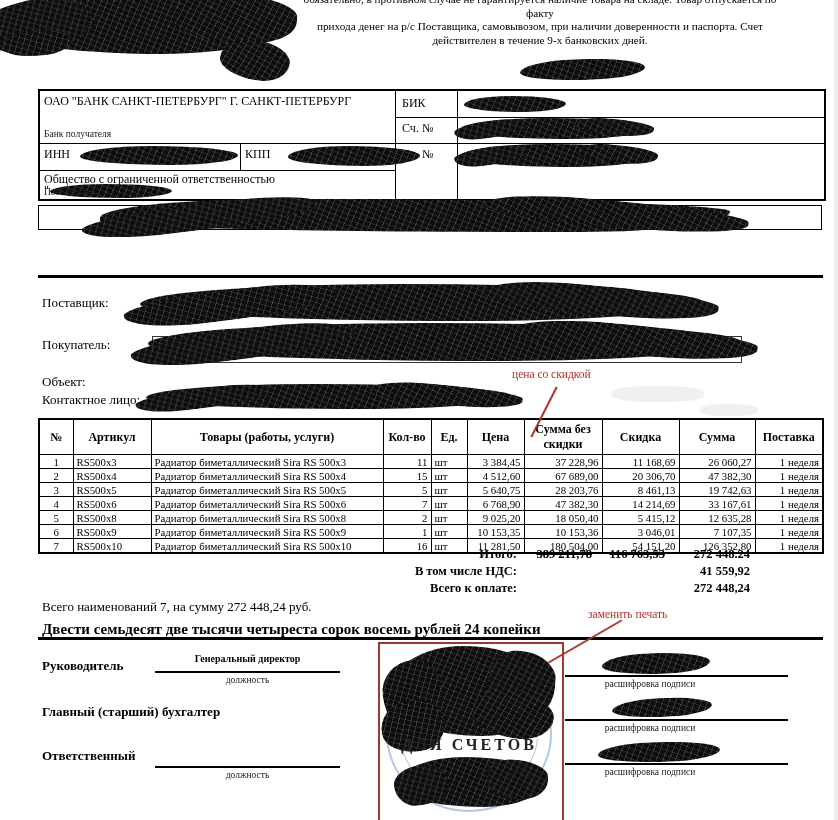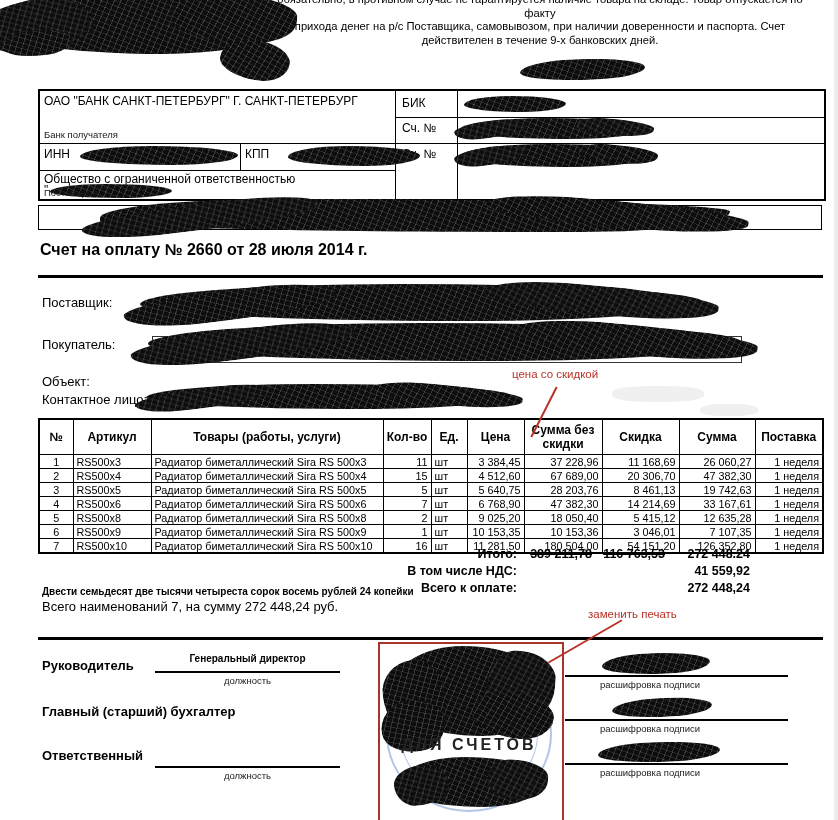--- a/index.html
+++ b/index.html
@@ -1,17 +1,17 @@
 <!DOCTYPE html>
 <html><head>
 <meta charset="utf-8">
 <style>
   html,body{margin:0;padding:0;background:#fff;}
   .page{position:relative;width:838px;height:820px;background:#fff;overflow:hidden;
-        font-family:Liberation Sans, sans-serif;color:#000;}
+        font-family:Liberation Serif, serif;color:#000;}
   .abs{position:absolute;}
   
   .scrib{position:absolute;z-index:3;
     background:
       repeating-linear-gradient(113deg, rgba(255,255,255,.16) 0 1px, transparent 1px 6px),
       repeating-linear-gradient(21deg, rgba(255,255,255,.10) 0 1px, transparent 1px 5px),
       #0d0d0d;
     border-radius:46% 54% 42% 58% / 55% 48% 52% 45%;}
   .rough::before{content:"";position:absolute;left:-3%;top:15%;width:38%;height:80%;background:inherit;
     border-radius:55% 45% 60% 40%/45% 55% 42% 58%;transform:rotate(-7deg);}
@@ -101,21 +101,20 @@
 
     <div class="abs t12" style="left:4px;top:81px;width:348px;">Общество с ограниченной ответственностью</div>
     <div class="abs t12" style="left:4px;top:92px;">"</div>
     <div class="scrib" style="left:10px;top:93px;width:122px;height:14px;"></div>
     <div class="abs cap" style="left:4px;top:96px;z-index:4;background:transparent;">Поставщика</div>
   </div>
 
   <div class="redbox"></div>
   <div class="scrib rough" style="left:100px;top:199px;width:630px;height:33px;border-radius:30% 70% 25% 75%/60% 40% 65% 35%;"></div>
 
-  <div class="abs b" style="left:40px;top:241px;font-size:16px;">Счет на оплату № 2660 от 28 июля 2014 г.</div>
 
   <div class="thick" style="left:38px;top:275px;width:785px;"></div>
 
   <div class="abs t13" style="left:42px;top:295px;">Поставщик:</div>
   <div class="scrib rough" style="left:140px;top:284px;width:562px;height:37px;"></div>
   <div class="abs t13" style="left:708px;top:294px;">,</div>
 
   <div class="abs t13" style="left:42px;top:337px;">Покупатель:</div>
   <div class="buyerbox"></div>
   <div class="scrib rough" style="left:148px;top:323px;width:592px;height:38px;"></div>
@@ -250,21 +249,21 @@
   <div class="tot strike" style="right:173px;top:547px;">116 763,53</div>
   <div class="tot" style="right:88px;top:547px;">272 448.24</div>
 
   <div class="tot" style="right:321px;top:564px;">В том числе НДС:</div>
   <div class="tot" style="right:88px;top:564px;">41 559,92</div>
 
   <div class="tot" style="right:321px;top:581px;">Всего к оплате:</div>
   <div class="tot" style="right:88px;top:581px;">272 448,24</div>
 
   <div class="abs t13" style="left:42px;top:599px;">Всего наименований 7, на сумму 272 448,24 руб.</div>
-  <div class="abs b" style="left:42px;top:586px;font-size:10px;">Двести семьдесят две тысячи четыреста сорок восемь рублей 24 копейки</div>
+  <div class="abs b" style="left:42px;top:621px;font-size:15px;">Двести семьдесят две тысячи четыреста сорок восемь рублей 24 копейки</div>
 
   <div class="abs red" style="left:588px;top:608px;">заменить печать</div>
   <div class="redline" style="left:584px;top:599px;height:85px;transform:rotate(60deg);"></div>
 
   <div class="thick" style="left:38px;top:637px;width:785px;"></div>
 
   <div class="abs b t13" style="left:42px;top:652px;margin-top:6px;">Руководитель</div>
   <div class="abs b" style="left:155px;top:653px;width:185px;text-align:center;font-size:10px;">Генеральный директор</div>
   <div class="sigline" style="left:155px;top:671px;width:185px;"></div>
   <div class="abs cap" style="left:155px;top:675px;width:185px;text-align:center;">должность</div>

